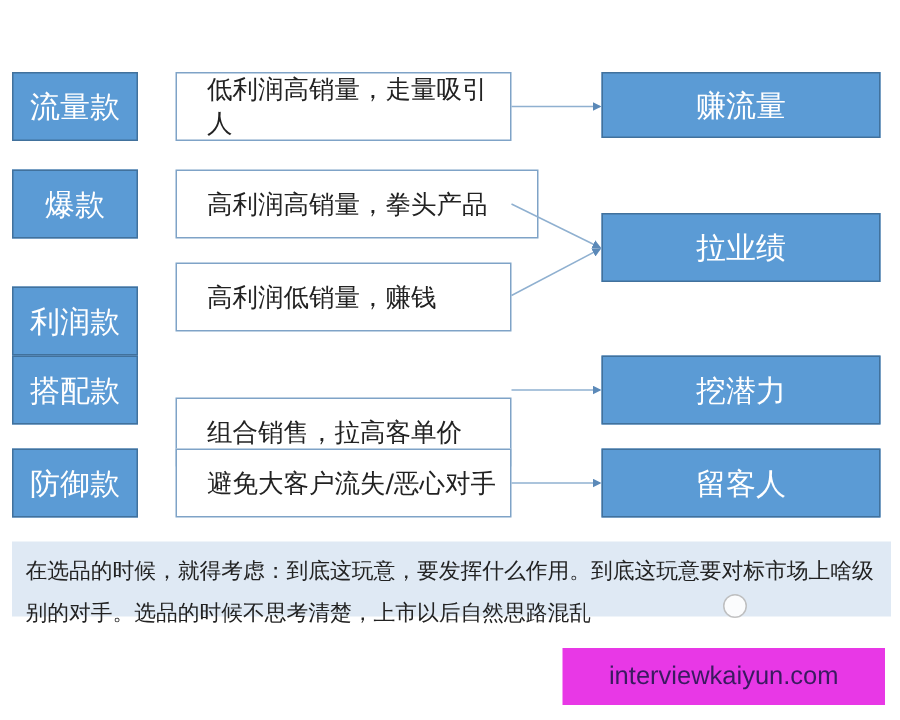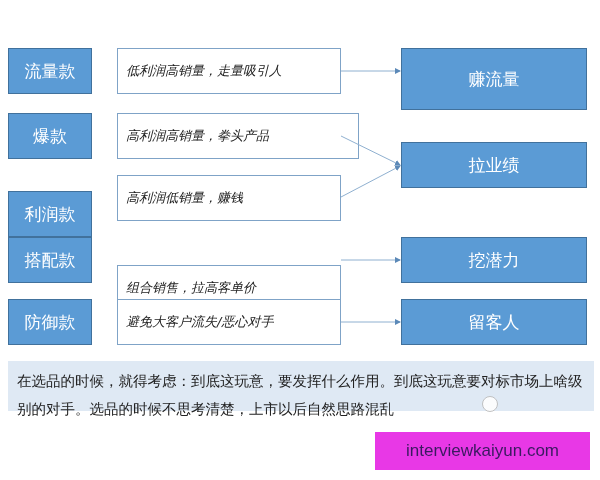--- a/index.html
+++ b/index.html
@@ -1,18 +1,18 @@
 <!DOCTYPE html>
 <html><head>
 <meta charset="utf-8">
 <style>
   html,body{margin:0;padding:0;background:#ffffff;}
   body{width:600px;height:480px;position:relative;overflow:hidden;font-family:"DejaVu Sans","Liberation Sans",sans-serif;}
-  .blue{position:absolute;background:#5b9bd5;border:1px solid #41719c;color:#ffffff;display:flex;align-items:center;justify-content:center;font-size:17px;box-sizing:border-box;}
-  .white{position:absolute;background:#ffffff;border:1px solid #7fa3c7;color:#222;display:flex;align-items:center;padding-left:8px;font-size:13px;box-sizing:border-box;font-style:italic;}
+  .blue{position:absolute;background:#5b9bd5;border:1px solid #41719c;color:#ffffff;display:flex;align-items:center;justify-content:center;font-size:20px;box-sizing:border-box;}
+  .white{position:absolute;background:#ffffff;border:1px solid #7fa3c7;color:#222;display:flex;align-items:center;padding-left:20px;font-size:17px;box-sizing:border-box;}
   svg.arrows{position:absolute;left:0;top:0;}
   .note{position:absolute;left:8px;top:361px;width:586px;height:50px;background:#dfe9f4;box-sizing:border-box;padding:6px 8px 0 9px;font-size:14.5px;line-height:28px;color:#222;}
   .watermark{position:absolute;left:482px;top:396px;font-size:14px;color:#ffffff;text-shadow:0 0 1px #9aa;display:flex;align-items:center;gap:4px;opacity:0.9;}
   .wm-icon{width:14px;height:14px;border-radius:50%;background:#ffffff;border:1px solid #bbb;display:inline-block;}
   .pink{position:absolute;left:375px;top:432px;width:215px;height:38px;background:#e838e6;color:#3a1a60;display:flex;align-items:center;justify-content:center;font-family:"Liberation Sans",sans-serif;font-size:17px;}
 </style>
 </head>
 <body>
 
 <div class="blue" style="left:8px;top:48px;width:84px;height:46px;">
@@ -40,21 +40,21 @@
 <div class="white" style="left:117px;top:175px;width:224px;height:46px;">
     <span>高利润低销量，赚钱</span>
   </div>
 <div class="white" style="left:117px;top:237px;width:224px;height:46px;margin-top:28px;">
     <span>组合销售，拉高客单价</span>
   </div>
 <div class="white" style="left:117px;top:299px;width:224px;height:46px;">
     <span>避免大客户流失/恶心对手</span>
   </div>
 
-<div class="blue" style="left:401px;top:48px;width:186px;height:62px;">
+<div class="blue" style="left:401px;top:48px;width:186px;height:44px;">
     <span>赚流量</span>
   </div>
 <div class="blue" style="left:401px;top:142px;width:186px;height:46px;">
     <span>拉业绩</span>
   </div>
 <div class="blue" style="left:401px;top:237px;width:186px;height:46px;">
     <span>挖潜力</span>
   </div>
 <div class="blue" style="left:401px;top:299px;width:186px;height:46px;">
     <span>留客人</span>

